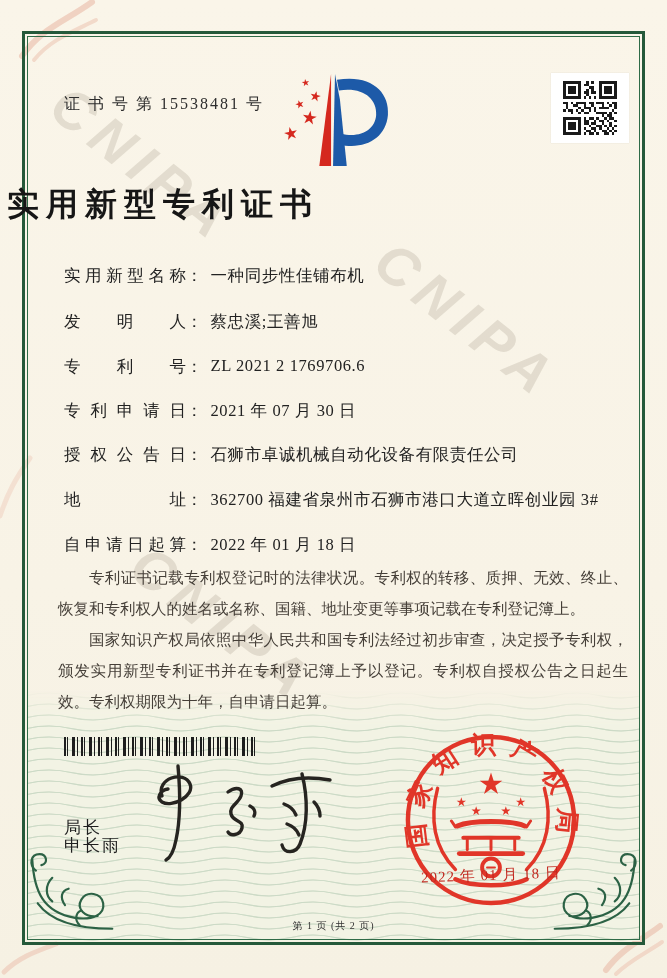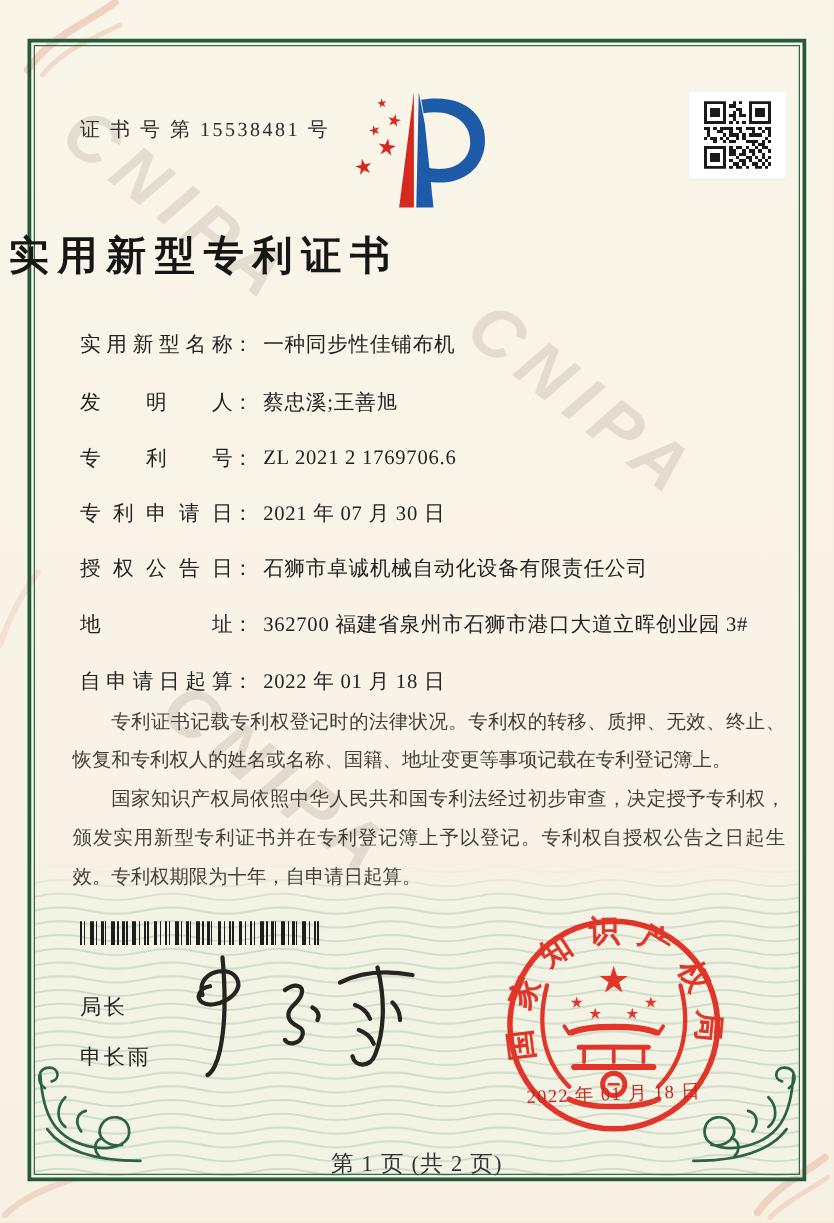--- a/index.html
+++ b/index.html
@@ -49,30 +49,30 @@
   
   .barcode{left:64px;top:737px;width:192px;height:19px;z-index:2;
     background:repeating-linear-gradient(90deg,
       #1e1e1e 0 2px,rgba(0,0,0,0) 2px 3px,
       #1e1e1e 3px 4px,rgba(0,0,0,0) 4px 8px,
       #1e1e1e 8px 11px,rgba(0,0,0,0) 11px 13px,
       #1e1e1e 13px 14px,rgba(0,0,0,0) 14px 17px);}
   
   .signer{position:absolute;left:64px;z-index:3;font-family:"Liberation Sans","DejaVu Sans",sans-serif;
     font-size:17px;letter-spacing:2px;color:#1f1f1f;}
-  .signer-title{top:794px;}
+  .signer-title{top:816px;}
   .signer-name{top:834px;}
   .sig{left:132px;top:762px;z-index:3;}
   
   .seal{left:402px;top:731px;width:178px;height:182px;z-index:5;opacity:.94;}
   .seal-date{position:absolute;left:-4px;top:135px;width:186px;text-align:center;
     font-size:15px;letter-spacing:1px;color:#c01d14;transform:rotate(-2deg);white-space:nowrap;}
   .corner{z-index:2;}
   .corner-r{transform:scaleX(-1);}
-  .footer{left:0;top:919px;width:100%;text-align:center;font-size:18px;letter-spacing:1px;
+  .footer{left:0;top:919px;width:100%;text-align:center;font-size:10px;letter-spacing:1px;
     color:#333;z-index:2;}
 </style>
 </head>
 <body>
 
 <div class="page">
 
   <svg class="pink" style="left:12px;top:-6px" width="92" height="72" viewBox="0 0 92 72">
     <path d="M10 62 C30 34 52 28 80 8" stroke="#e9b7a4" stroke-width="6" fill="none" stroke-linecap="round"></path>
     <path d="M22 66 C38 46 60 38 84 26" stroke="#edc4b2" stroke-width="4" fill="none" stroke-linecap="round"></path>

